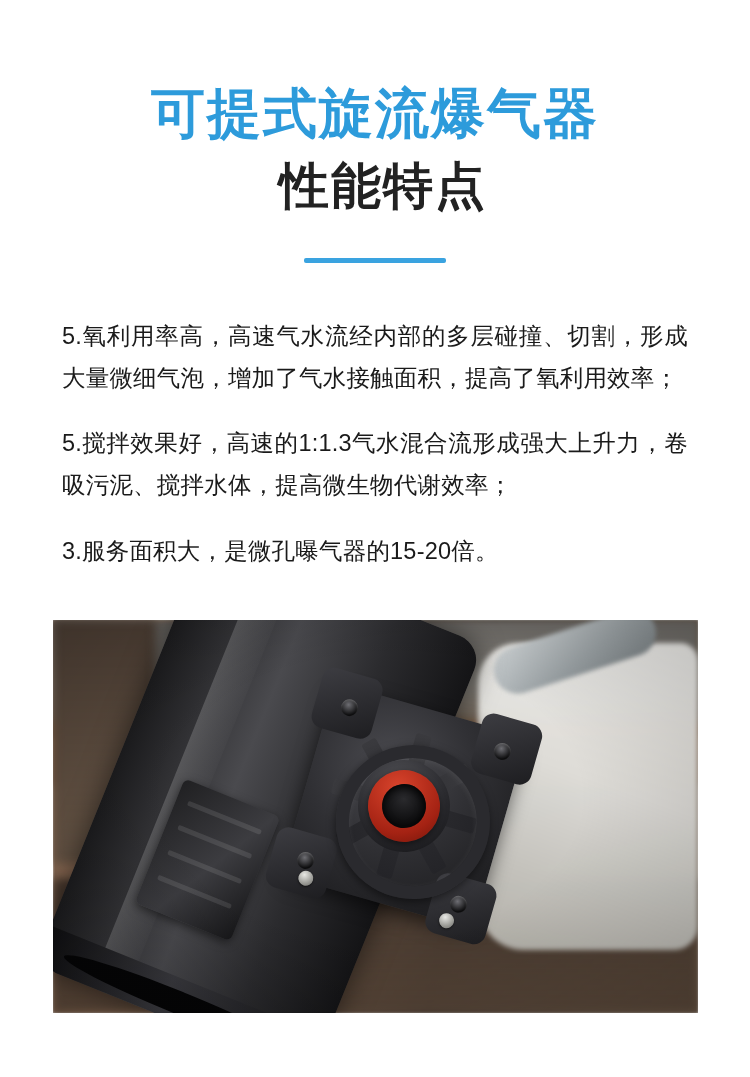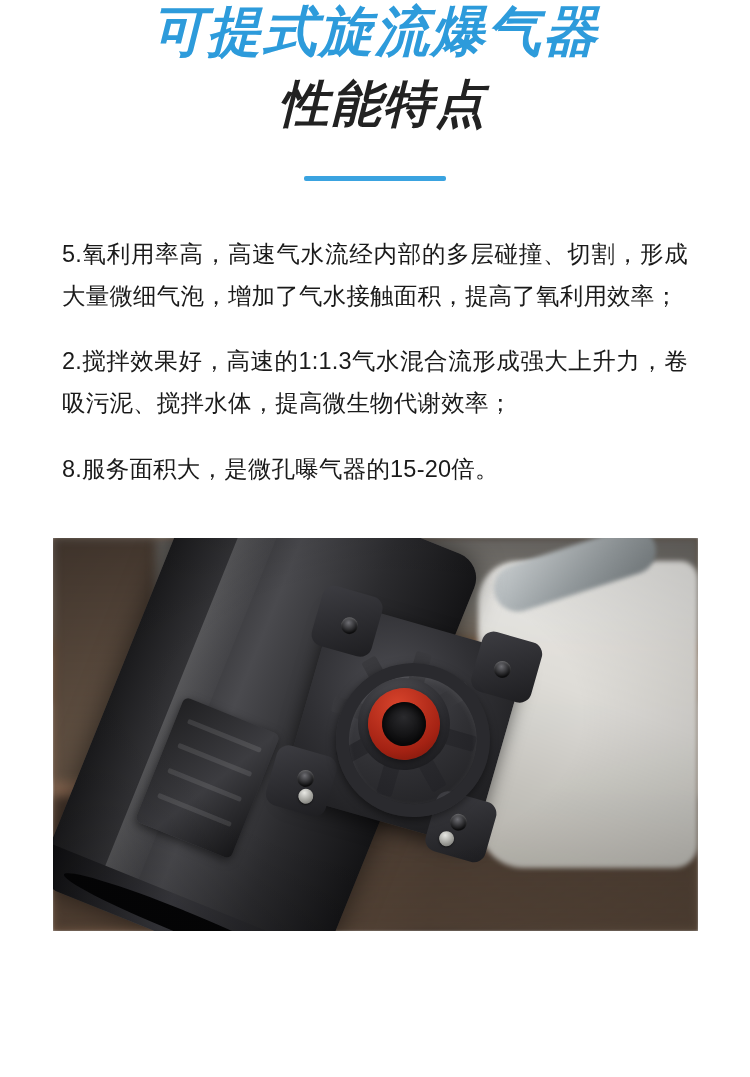--- a/index.html
+++ b/index.html
@@ -17,22 +17,22 @@
 
   .page {
     width: 750px;
     height: 1077px;
     position: relative;
     background: #ffffff;
   }
 
   
   .title-block {
+    padding-top: 82px;
     text-align: center;
-    font-style: italic;
   }
   .title-main {
     font-family: "Liberation Sans", sans-serif;
     font-weight: bold;
     font-size: 54px;
     line-height: 1.18;
     letter-spacing: 2px;
     color: #2d9bdb;
     margin: 0;
   }
@@ -294,22 +294,22 @@
 <div class="page">
 
   <div class="title-block">
     <h1 class="title-main">可提式旋流爆气器</h1>
     <h2 class="title-sub">性能特点</h2>
     <div class="divider"></div>
   </div>
 
   <div class="features">
     <p class="feature-line">5.氧利用率高，高速气水流经内部的多层碰撞、切割，形成大量微细气泡，增加了气水接触面积，提高了氧利用效率；</p>
-    <p class="feature-line" style="margin-top:0;">2.搅拌效果好，高速的1:1.3气水混合流形成强大上升力，卷吸污泥、搅拌水体，提高微生物代谢效率；</p>
-    <p class="feature-line" style="margin-top:0;">8.服务面积大，是微孔曝气器的15-20倍。</p>
+    <p class="feature-line" style="margin-top:0;">5.搅拌效果好，高速的1:1.3气水混合流形成强大上升力，卷吸污泥、搅拌水体，提高微生物代谢效率；</p>
+    <p class="feature-line" style="margin-top:0;">3.服务面积大，是微孔曝气器的15-20倍。</p>
   </div>
 
   <div class="photo-wrap">
     <div class="photo">
       <div class="bg-wood"></div>
       <div class="bg-wall"></div>
       <div class="bg-plank-1"></div>
       <div class="bg-plank-2"></div>
       <div class="bg-dark-left"></div>
       <div class="bg-white-jug"></div>

